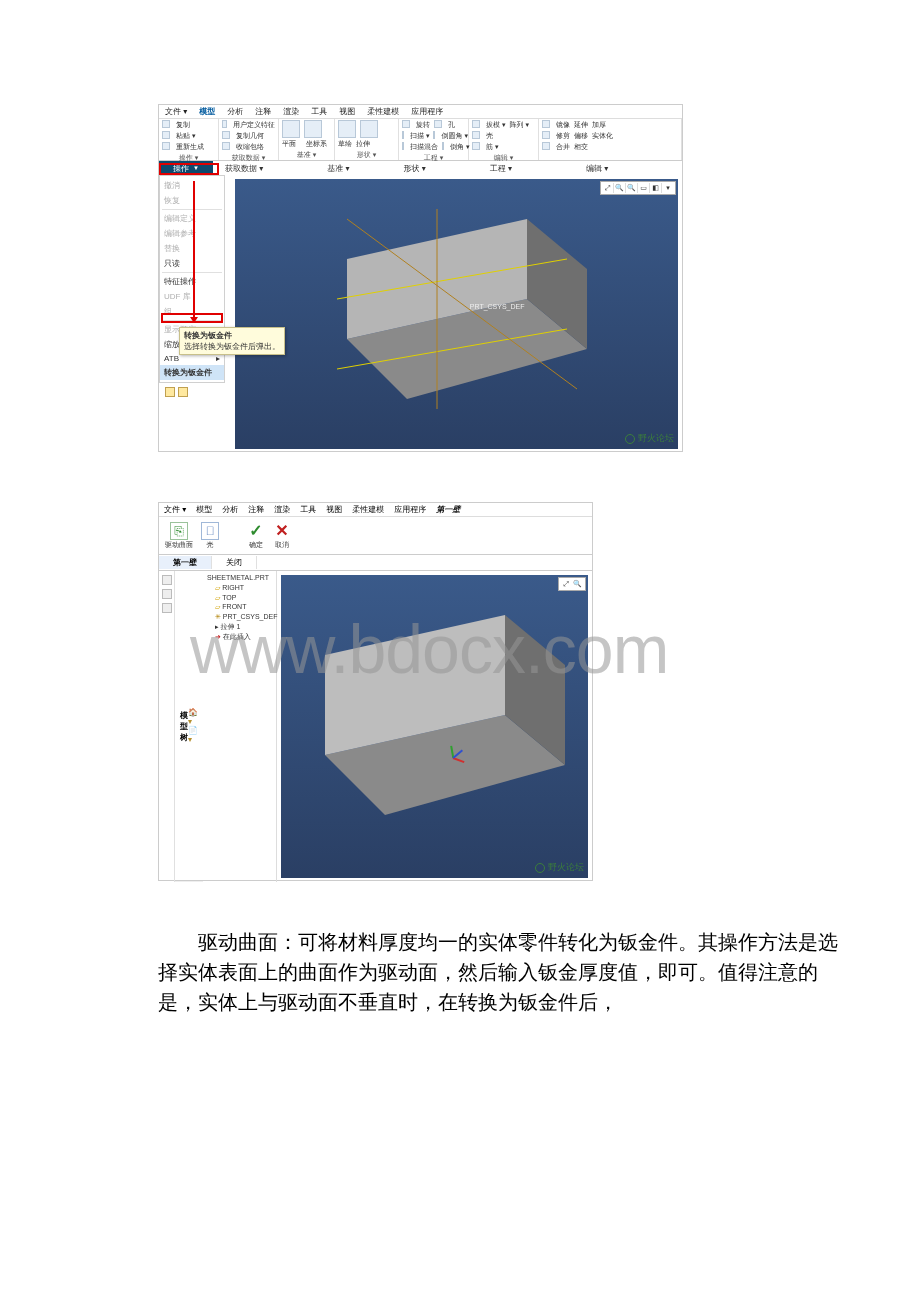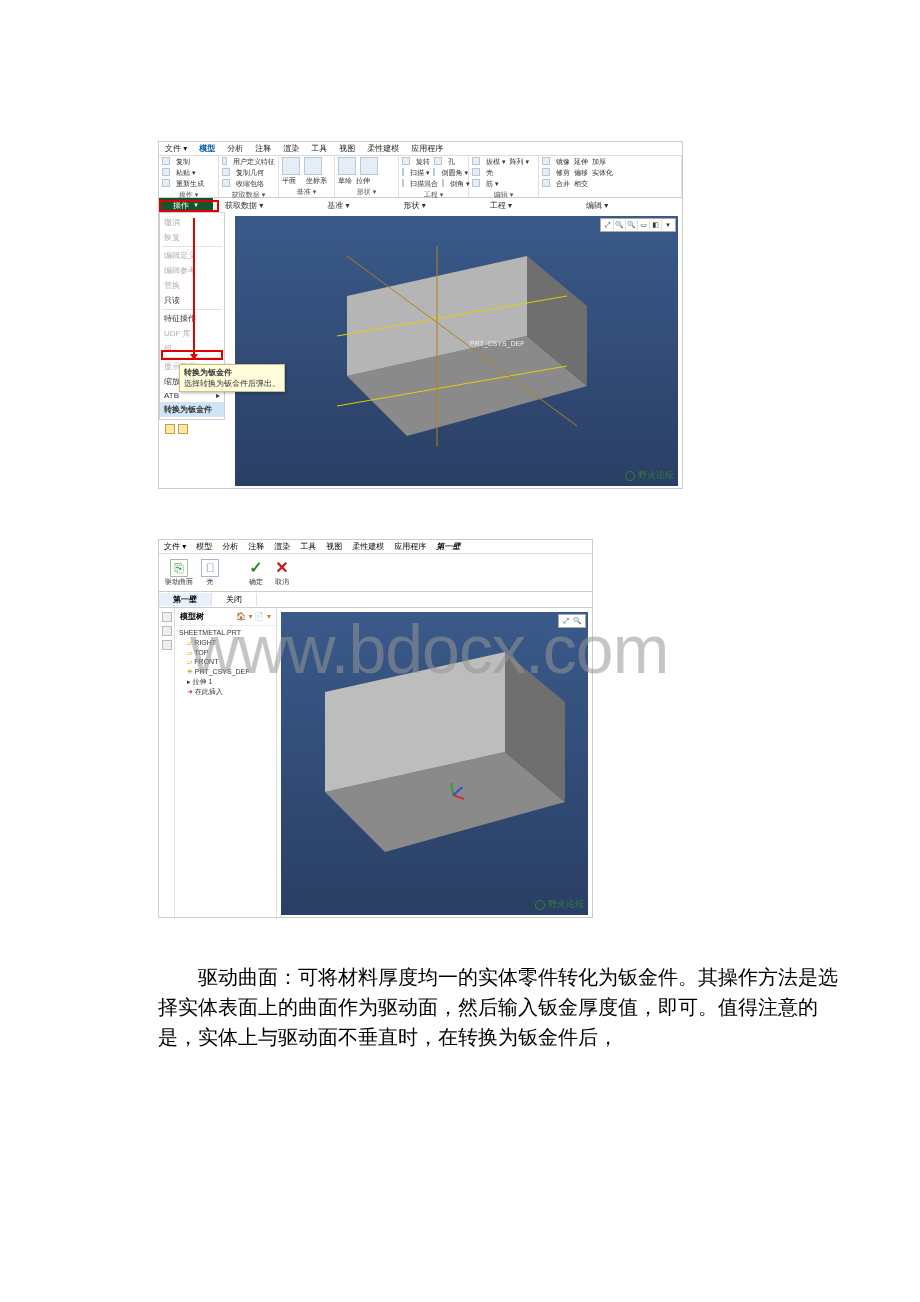--- a/index.html
+++ b/index.html
@@ -6,21 +6,20 @@
   body {
     width: 920px;
     height: 1302px;
     background: #fff;
     font-family: "SimSun", "宋体", serif;
     position: relative;
     overflow: hidden;
   }
   .page {
     padding: 104px 66px 0 158px;
-    margin-top: 37px;
   }
   
   .shot1 {
     width: 525px;
     height: 348px;
     background: #fff;
     position: relative;
     font-family: "Microsoft YaHei", Arial, sans-serif;
     font-size: 8px;
     border: 1px solid #ccc;
@@ -57,21 +56,21 @@
   .big-icon { width: 18px; height: 18px; background: #e5eef7; border: 1px solid #b8c8d8; display: inline-block; }
   .mini-icon { width: 8px; height: 8px; background: #e5eef7; border: 1px solid #b8c8d8; display: inline-block; margin-right: 2px; }
   .opbar {
     display: flex;
     align-items: center;
     height: 14px;
     font-size: 8px;
     color: #222;
   }
   .op-btn {
-    background: #14532d;
+    background: #0c4a6e;
     color: #fff;
     padding: 1px 14px;
     height: 100%;
     display: flex;
     align-items: center;
     position: relative;
   }
   .op-btn::after { content: "▼"; font-size: 6px; margin-left: 4px; }
   .op-other { padding: 0 12px; color: #333; }
   .shot1-body {
@@ -215,21 +214,20 @@
     line-height: 1.4;
     color: #000;
     text-indent: 2em;
   }
   .caption2 {
     margin-top: 46px;
     font-size: 20px;
     line-height: 1.5;
     color: #000;
     text-indent: 2em;
-    font-family: Liberation Mono, monospace;
   }
 
   
   .shot2 {
     margin-top: 50px;
     width: 435px;
     height: 379px;
     background: #fff;
     border: 1px solid #ccc;
     position: relative;
@@ -302,21 +300,21 @@
   }
   .strip span {
     width: 10px; height: 10px;
     background: #eee;
     border: 1px solid #bbb;
     position: relative;
   }
   .tree-panel {
     width: 102px;
     display: flex;
-    flex-direction: column;
+    flex-direction: row;
     border-right: 1px solid #ddd;
   }
   .tree-hdr {
     padding: 3px 5px;
     font-size: 8px;
     font-weight: bold;
     border-bottom: 1px solid #eee;
     display: flex;
     justify-content: space-between;
     align-items: center;

